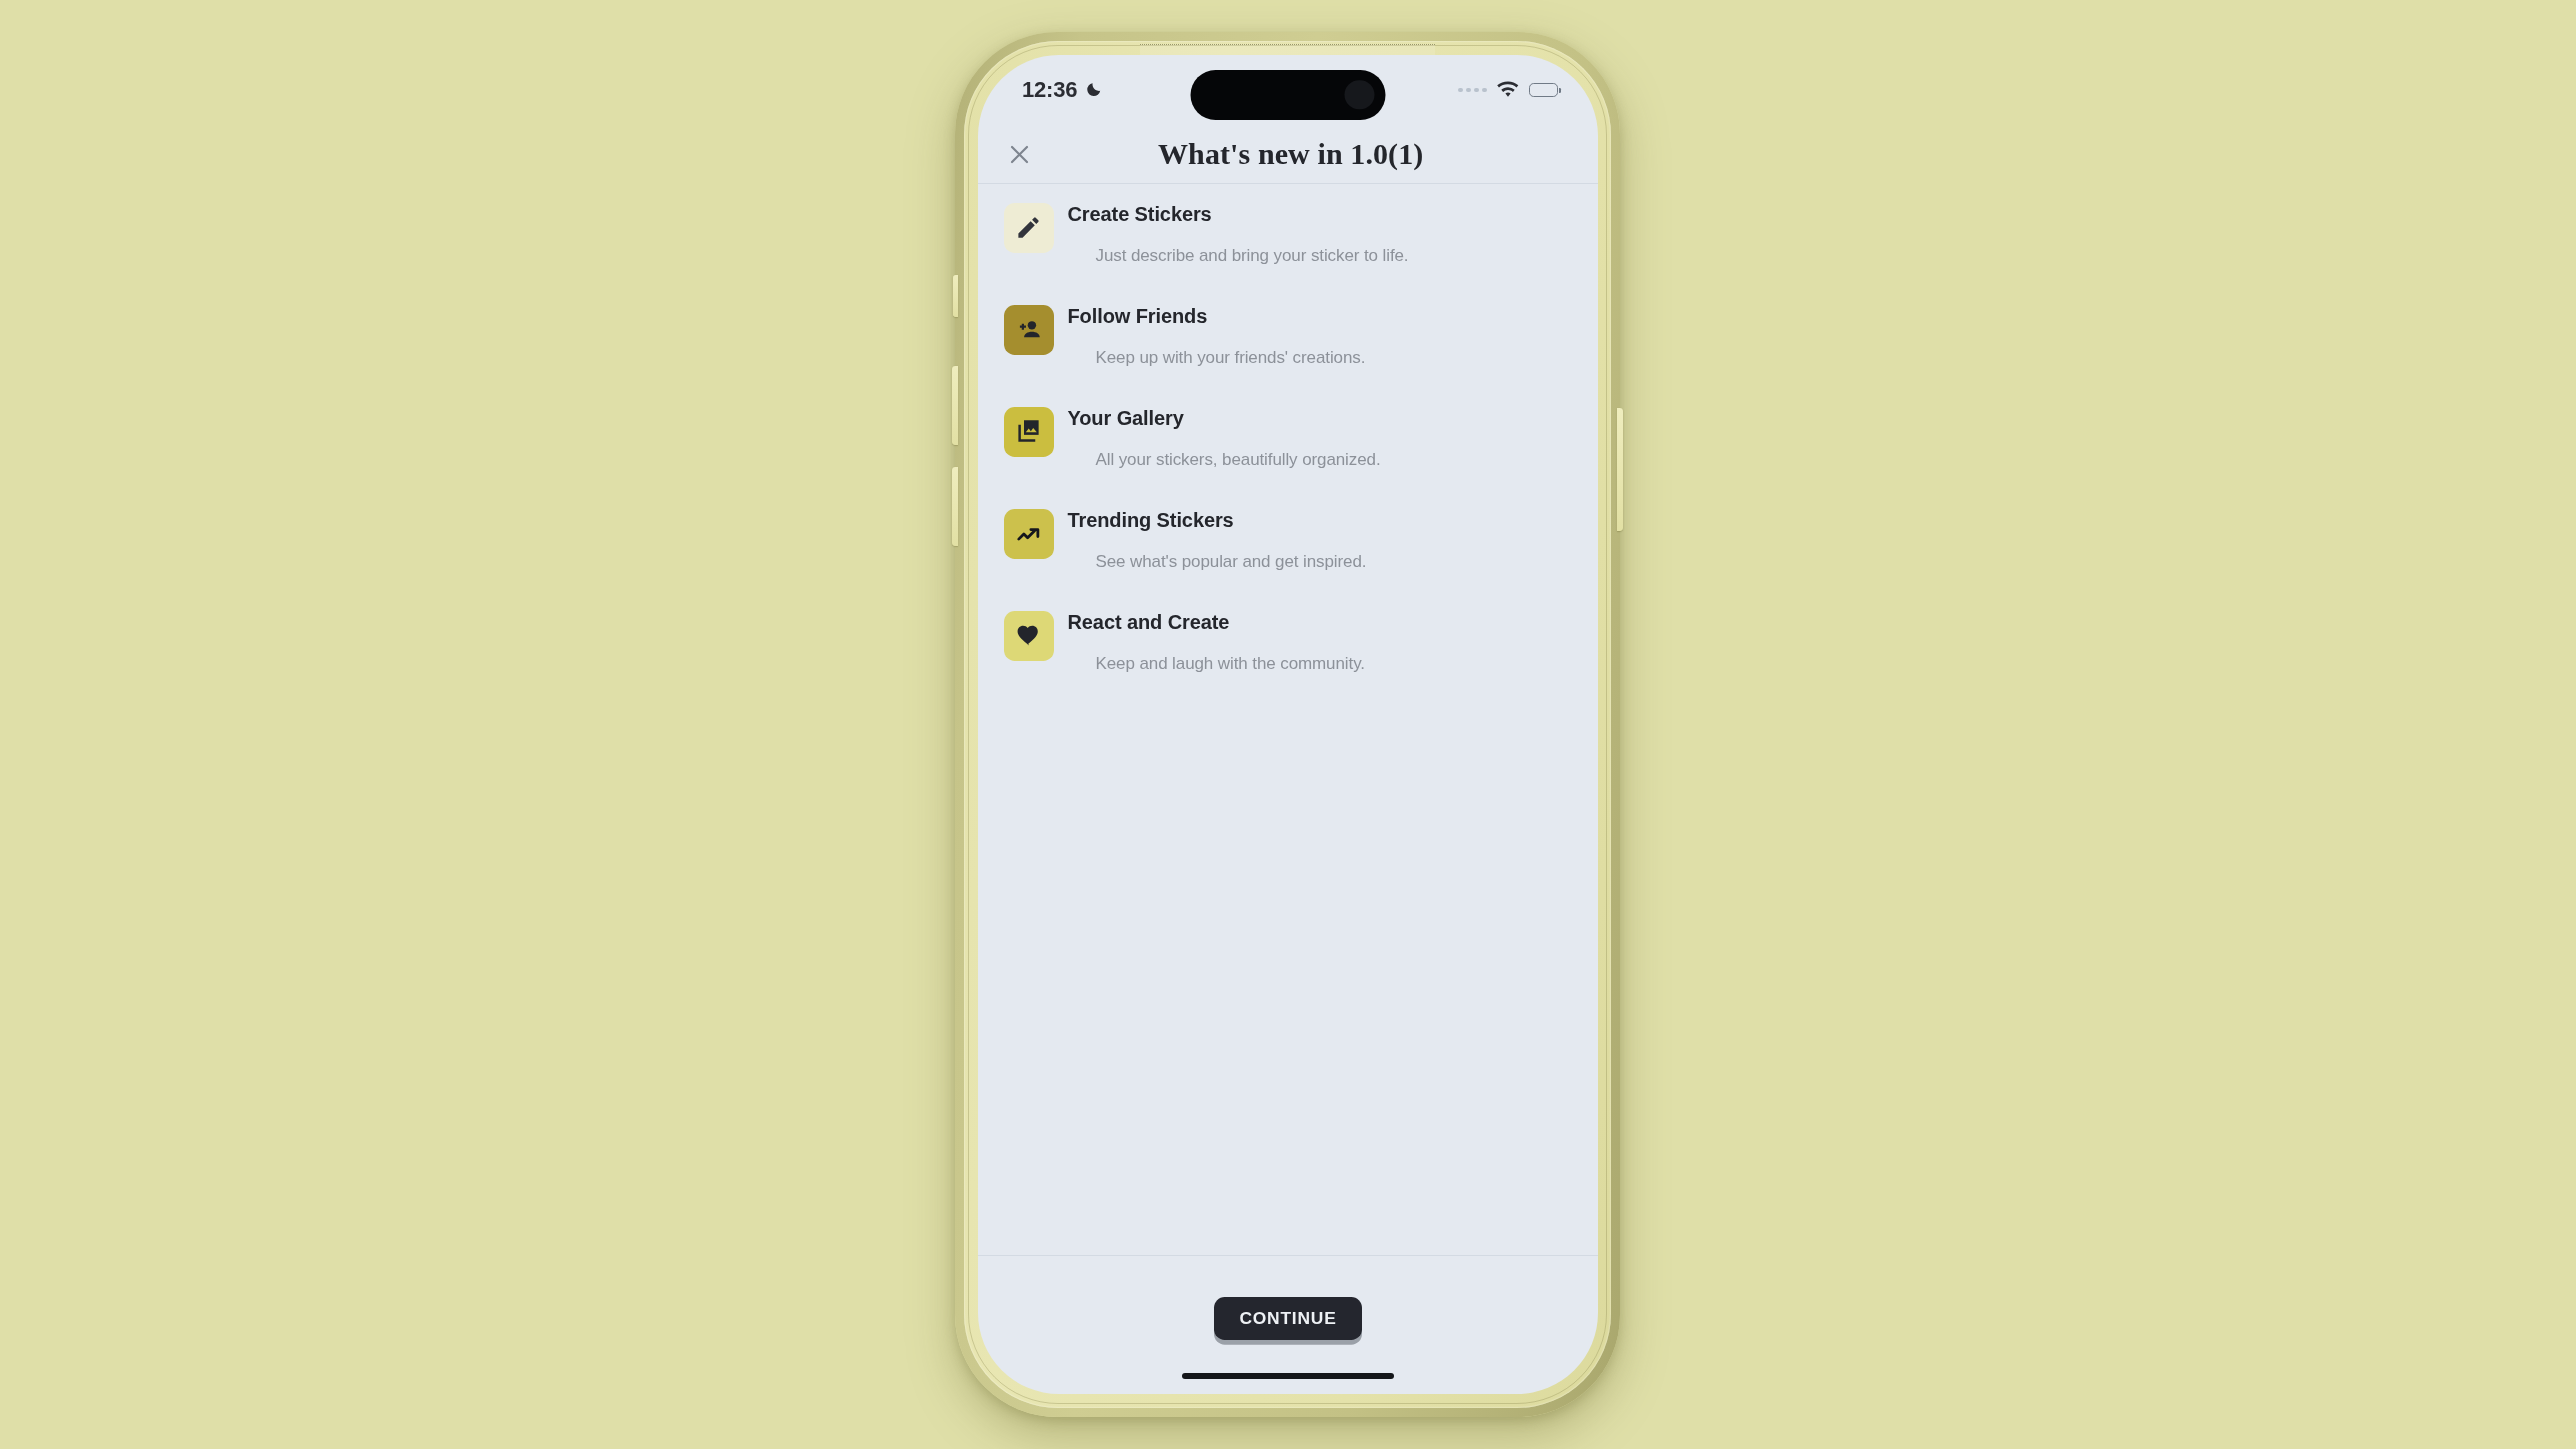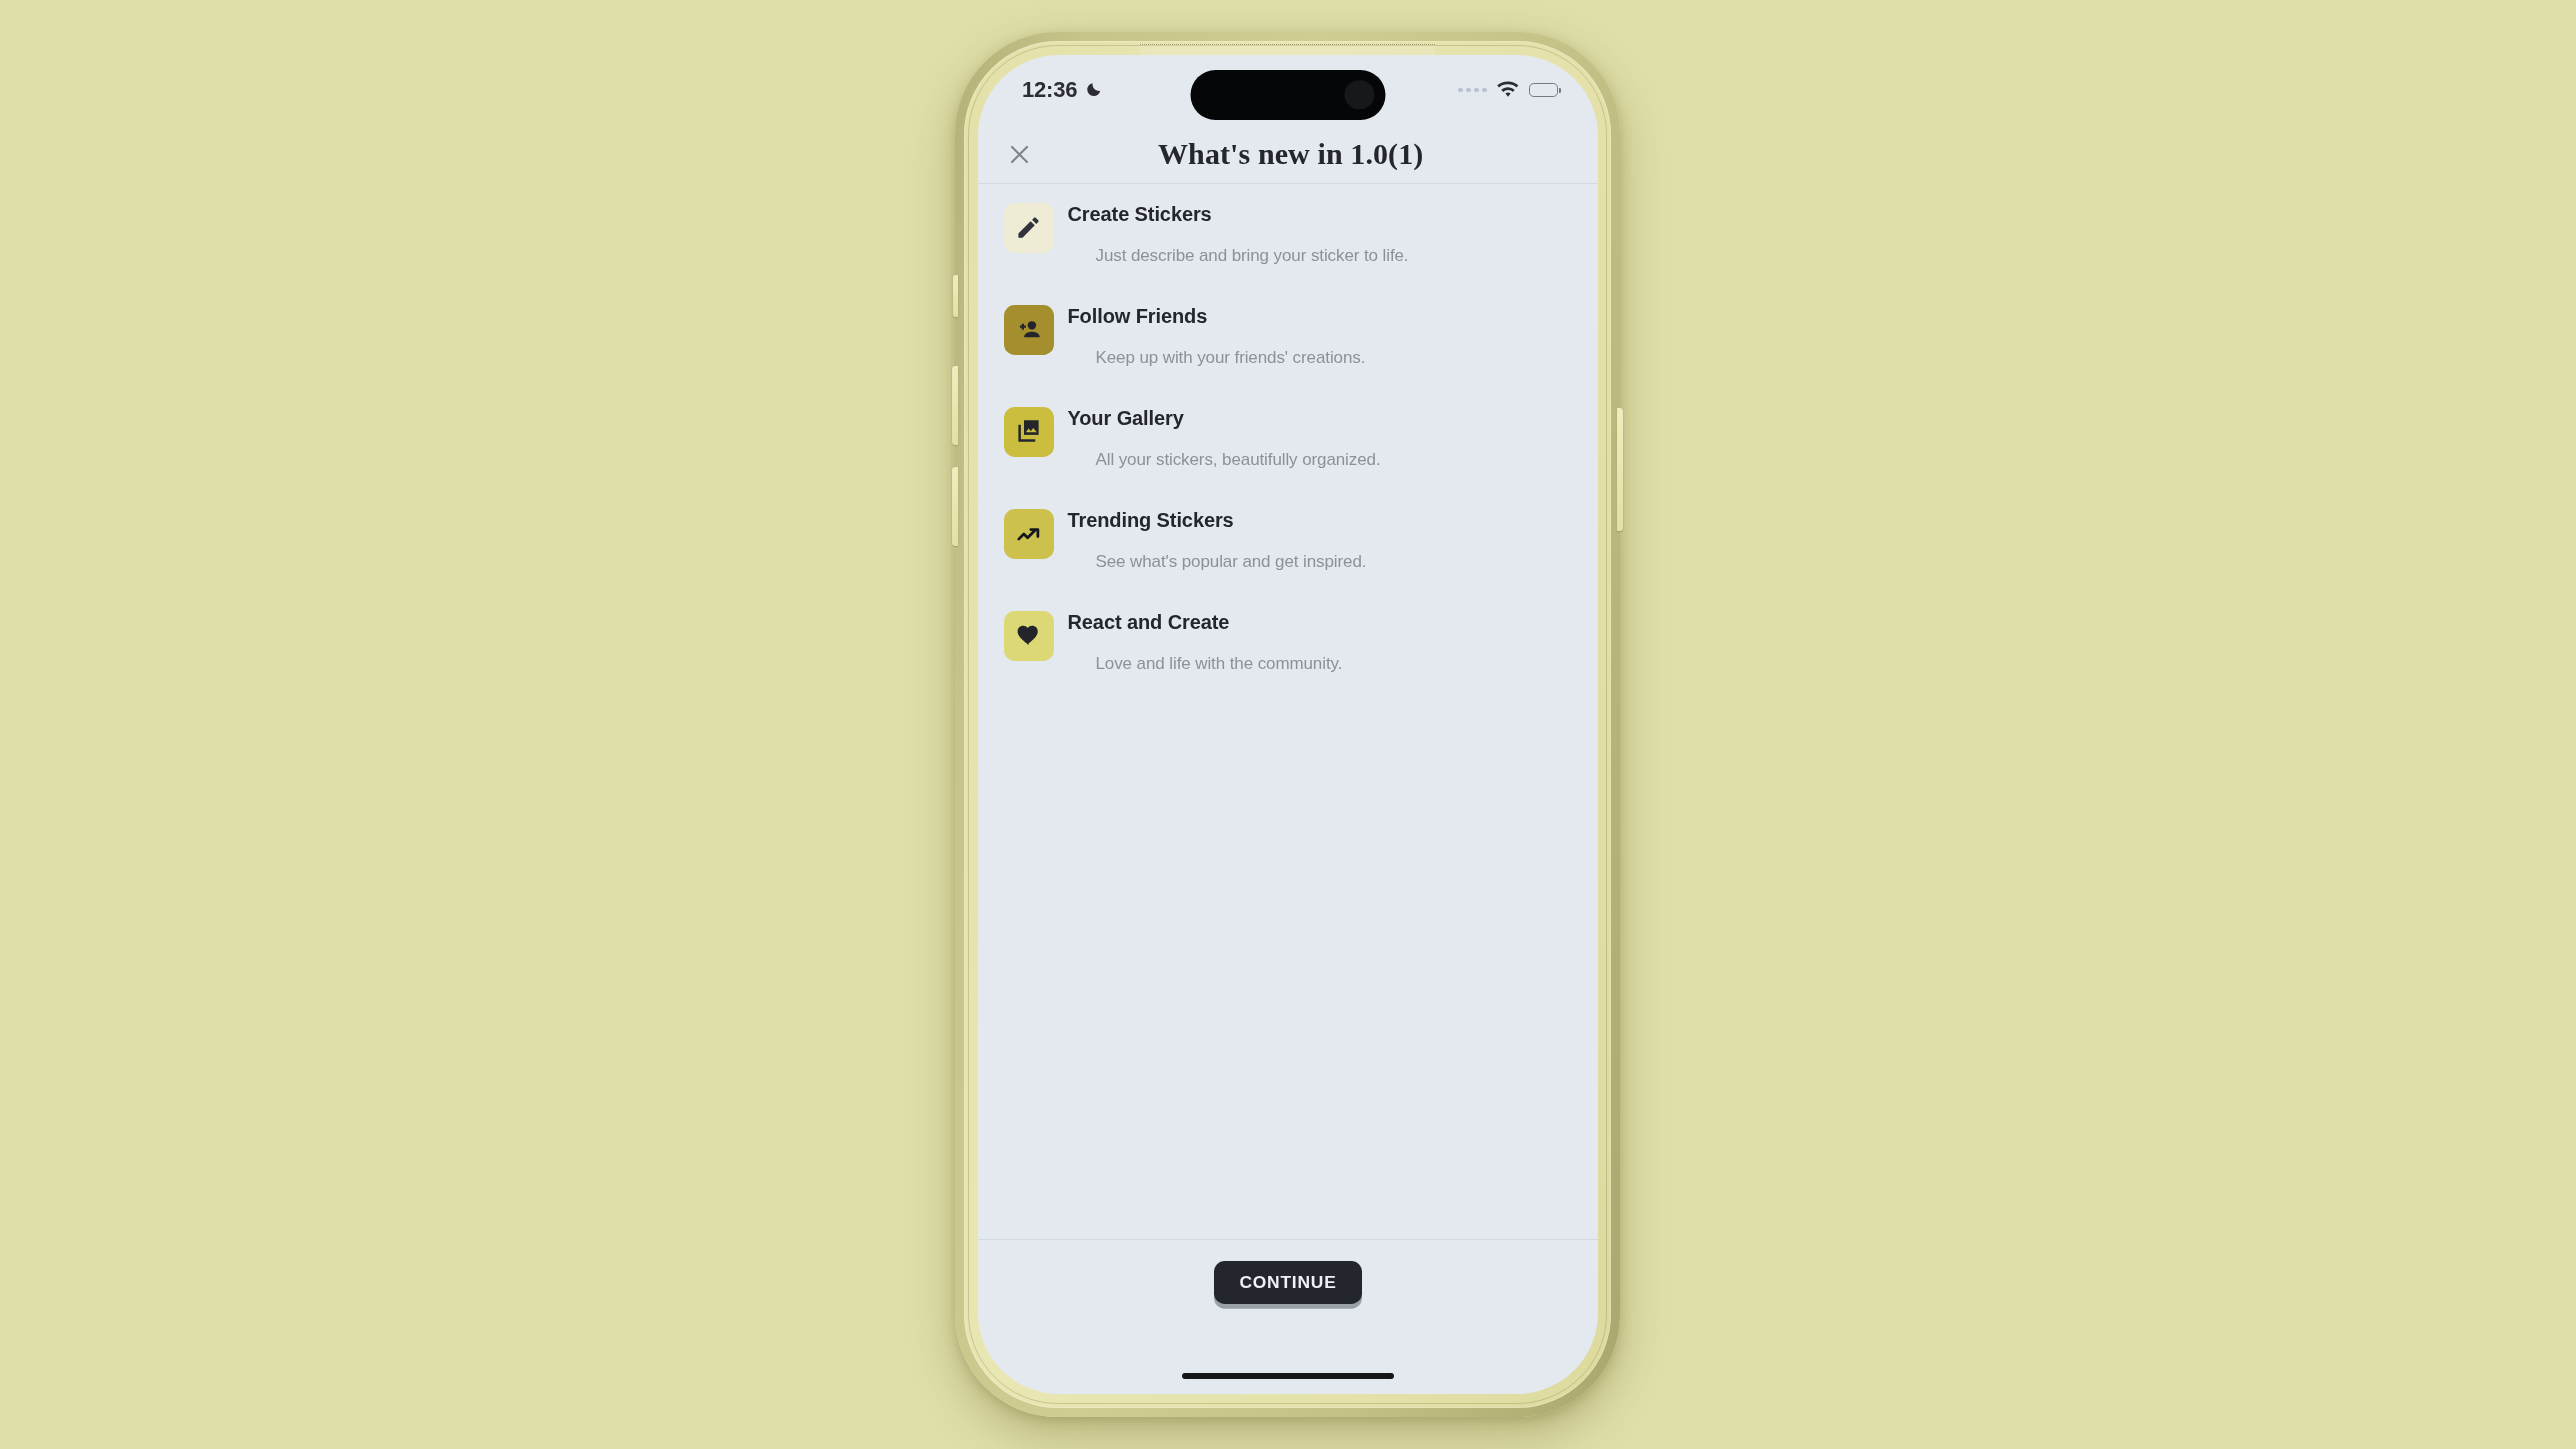--- a/index.html
+++ b/index.html
@@ -237,26 +237,26 @@
   .feature-desc {
     font-size: 17px;
     color: #8c9199;
     letter-spacing: -0.1px;
     margin-left: 28px;
   }
 
   
   .app-footer {
     flex: 0 0 auto;
-    height: 155px;
+    height: 139px;
     border-top: 0.7px solid #d3dae3;
     display: flex;
     align-items: flex-start;
     justify-content: center;
-    padding-top: 21px;
+    padding-top: 41px;
     box-sizing: border-box;
     position: relative;
   }
   .continue-btn {
     background: #24262e;
     color: #eef1f5;
     font-size: 17.4px;
     font-weight: bold;
     letter-spacing: 0.8px;
     padding: 10.7px 25.5px 11.4px;
@@ -387,21 +387,21 @@
       </div>
 
       <div class="feature-row">
         <div class="feature-icon" style="background:#ddd876">
           <svg width="25.5" height="25.5" viewBox="0 0 24 24">
             <path d="M12 21.1l-1.6-1.5C4.7 14.5 1.5 11.6 1.5 7.9 1.5 5 3.8 2.7 6.7 2.7c1.7 0 3.3.8 4.3 2.1 1-1.3 2.6-2.1 4.3-2.1 2.9 0 5.2 2.3 5.2 5.2 0 3.7-3.2 6.6-8.9 11.7z" fill="#23252b"></path>
           </svg>
         </div>
         <div class="feature-text">
           <div class="feature-title">React and Create</div>
-          <div class="feature-desc">Love and life with the community.</div>
+          <div class="feature-desc">Keep and laugh with the community.</div>
         </div>
       </div>
 
     </div>
 
     <div class="app-footer">
       <button class="continue-btn">CONTINUE</button>
       <div class="home-indicator"></div>
     </div>
 

